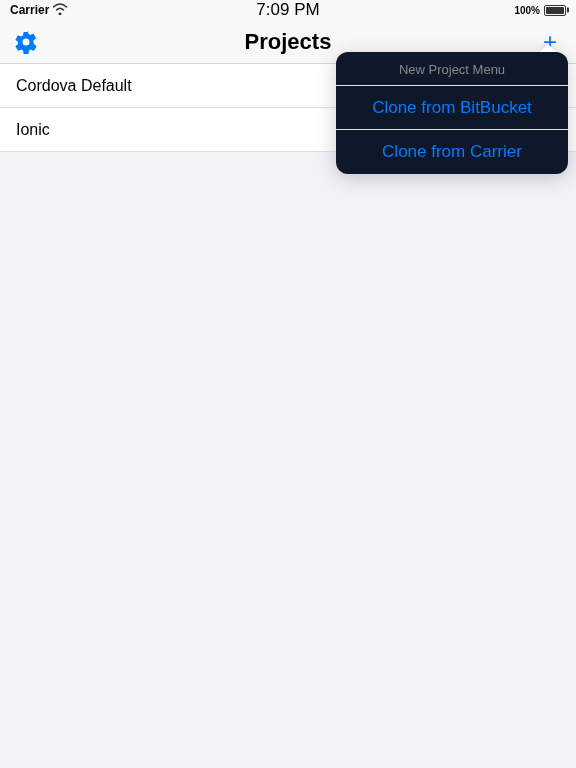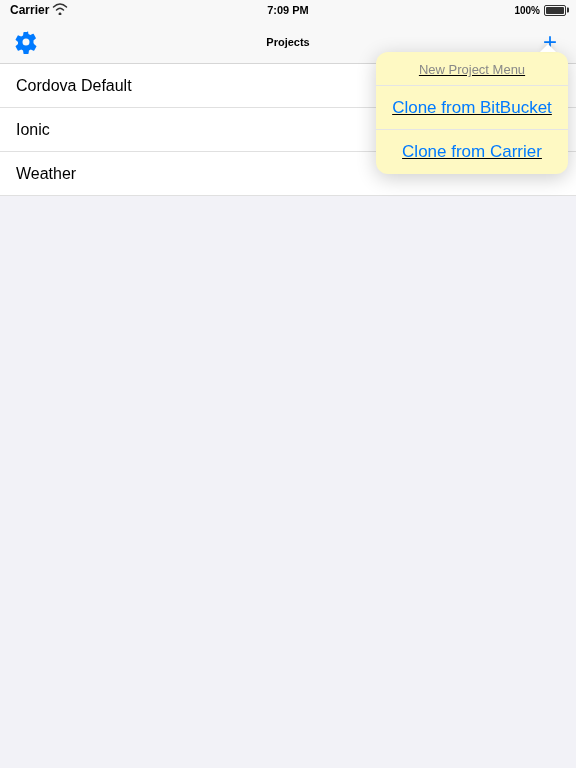--- a/index.html
+++ b/index.html
@@ -33,22 +33,22 @@
       gap: 3px;
       font-size: 12px;
       font-weight: 600;
     }
 
     .wifi-icon {
       font-size: 11px;
     }
 
     .status-center {
-      font-size: 11px;
-      font-weight: 700;
+      font-size: 17px;
+      font-weight: 400;
       position: absolute;
       left: 50%;
       transform: translateX(-50%);
     }
 
     .status-right {
       display: flex;
       align-items: center;
       gap: 4px;
       font-size: 10px;
@@ -96,21 +96,21 @@
       display: flex;
       justify-content: space-between;
       align-items: center;
       height: 44px;
       padding: 0 10px;
       background: #f8f8f8;
       border-bottom: 1px solid #d6d6d6;
     }
 
     .nav-title {
-      font-size: 11px;
+      font-size: 22px;
       font-weight: 600;
       color: #000;
       position: absolute;
       left: 50%;
       transform: translateX(-50%);
     }
 
     .gear-btn {
       width: 32px;
       height: 32px;
@@ -168,27 +168,26 @@
       left: 0;
       width: 576px;
       height: 768px;
       z-index: 100;
     }
 
     .dropdown-menu {
       position: absolute;
       top: 52px;
       right: 8px;
-      width: 192px;
-      background: #fef9c3;
+      width: 232px;
+      background: #0f172a;
       border-radius: 12px;
       box-shadow: 0 4px 20px rgba(0,0,0,0.2);
       overflow: hidden;
       z-index: 200;
-      text-decoration: underline;
     }
 
     .dropdown-header {
       padding: 10px 16px 8px;
       font-size: 13px;
       color: #888;
       text-align: center;
       border-bottom: 1px solid #e5e5e5;
     }
 
@@ -258,23 +257,20 @@
   <div class="plus-btn">+</div>
 </div>
 
 <div class="project-list">
   <div class="project-item">
     <span class="project-name">Cordova Default</span>
   </div>
   <div class="project-item">
     <span class="project-name">Ionic</span>
   </div>
-  <div class="project-item">
-    <span class="project-name">Weather</span>
-  </div>
 </div>
 
 <div class="dropdown-overlay">
   <div class="dropdown-arrow"></div>
   <div class="dropdown-menu">
     <div class="dropdown-header">New Project Menu</div>
     <div class="dropdown-item">Clone from BitBucket</div>
     <div class="dropdown-item">Clone from Carrier</div>
   </div>
 </div>

